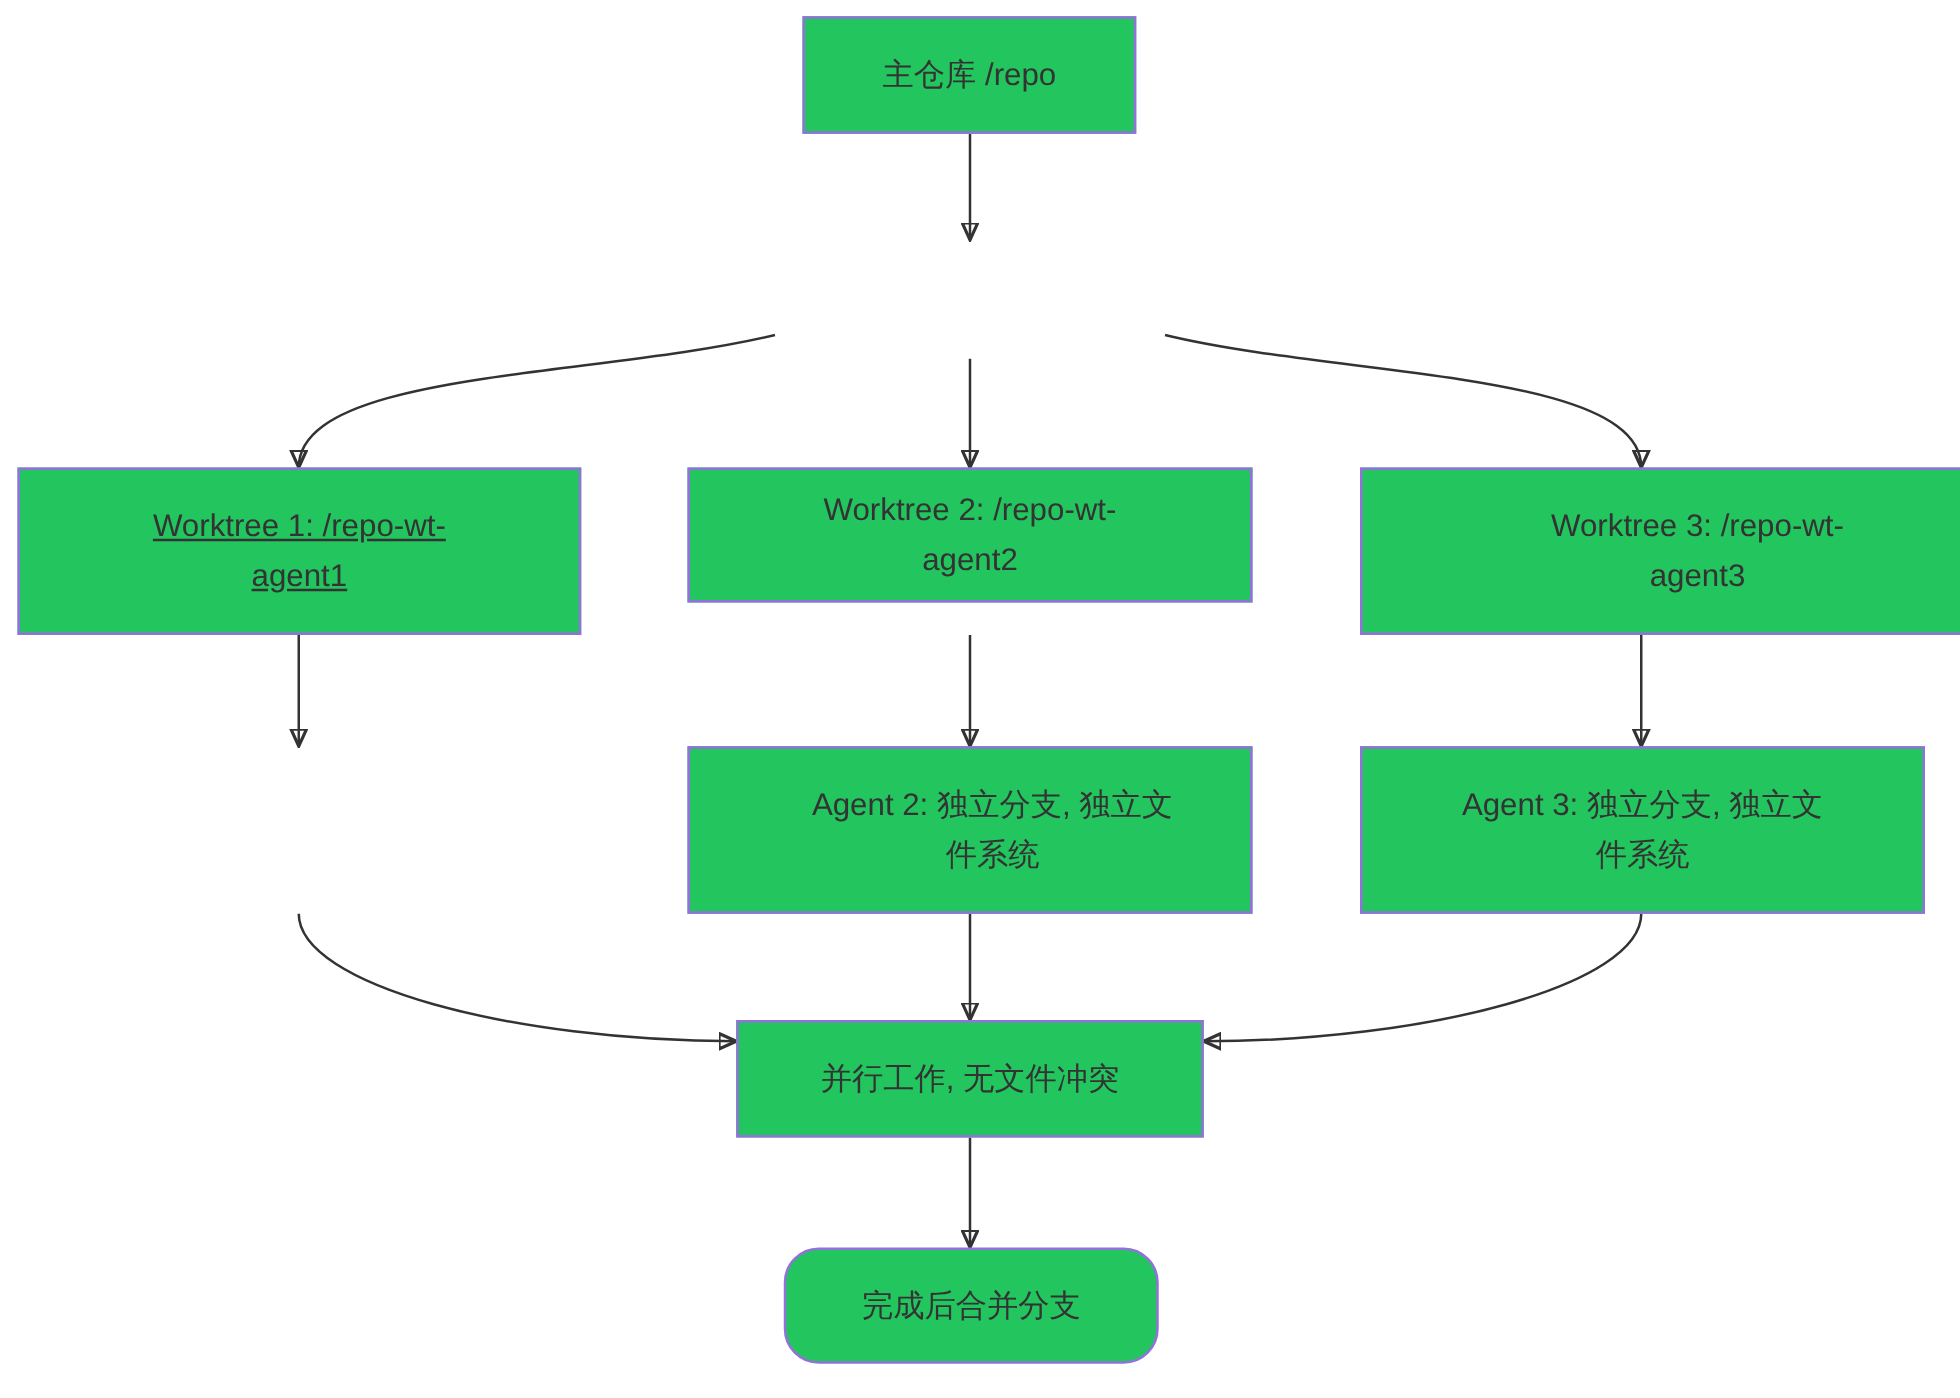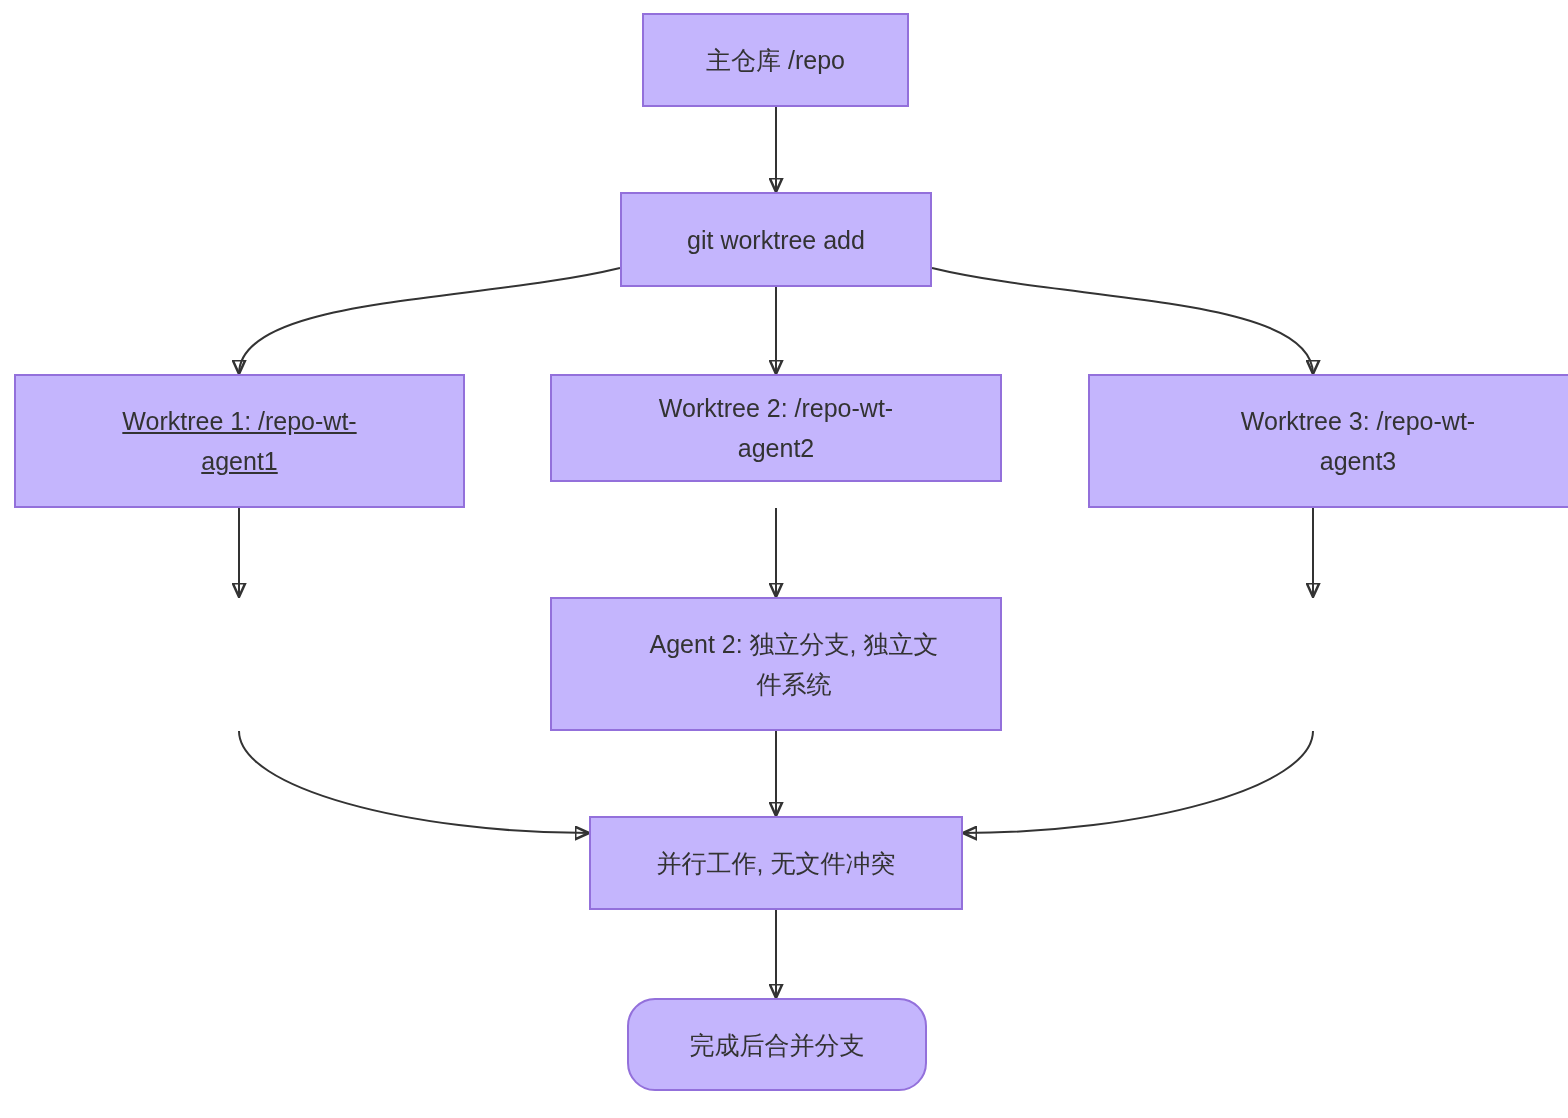--- a/index.html
+++ b/index.html
@@ -24,21 +24,21 @@
     height: 1118px;
   }
   .edges path {
     fill: none;
     stroke: #333333;
     stroke-width: 2px;
   }
   .node {
     position: absolute;
     box-sizing: border-box;
-    background: #c4b5fd;
+    background: #22c55e;
     border: 2px solid #9370DB;
     display: flex;
     align-items: center;
     justify-content: center;
     text-align: center;
     font-size: 25px;
     line-height: 1.6;
   }
   .label { display: block; }
   .label.oneline { white-space: nowrap; }
@@ -82,41 +82,41 @@
     <path d="M776,731 L776,816" marker-end="url(#arrow)"></path>
     <path d="M1313,731 C1313,788 1142,833 963,833" marker-end="url(#arrow)"></path>
 
     <path d="M776,910 L776,998" marker-end="url(#arrow)"></path>
   </svg>
 
   <div class="node n-main-repo">
     <span class="label oneline">主仓库 /repo</span>
   </div>
 
-  <div class="node n-worktree-add">
-    <span class="label oneline">git worktree add</span>
-  </div>
 
   <div class="node n-worktree1">
     <span class="label wrap">Worktree 1: /repo-wt-agent1</span>
   </div>
 
   <div class="node n-worktree2">
     <span class="label wrap">Worktree 2: /repo-wt-agent2</span>
   </div>
 
   <div class="node n-worktree3">
     <span class="label wrap">Worktree 3: /repo-wt-agent3</span>
   </div>
 
 
   <div class="node n-agent2">
     <span class="label wrap">Agent 2: 独立分支, 独立文件系统</span>
   </div>
 
+  <div class="node n-agent3">
+    <span class="label wrap">Agent 3: 独立分支, 独立文件系统</span>
+  </div>
 
   <div class="node n-parallel-work">
     <span class="label oneline">并行工作, 无文件冲突</span>
   </div>
 
   <div class="node n-merge-branches">
     <span class="label oneline">完成后合并分支</span>
   </div>
 
 </div>

